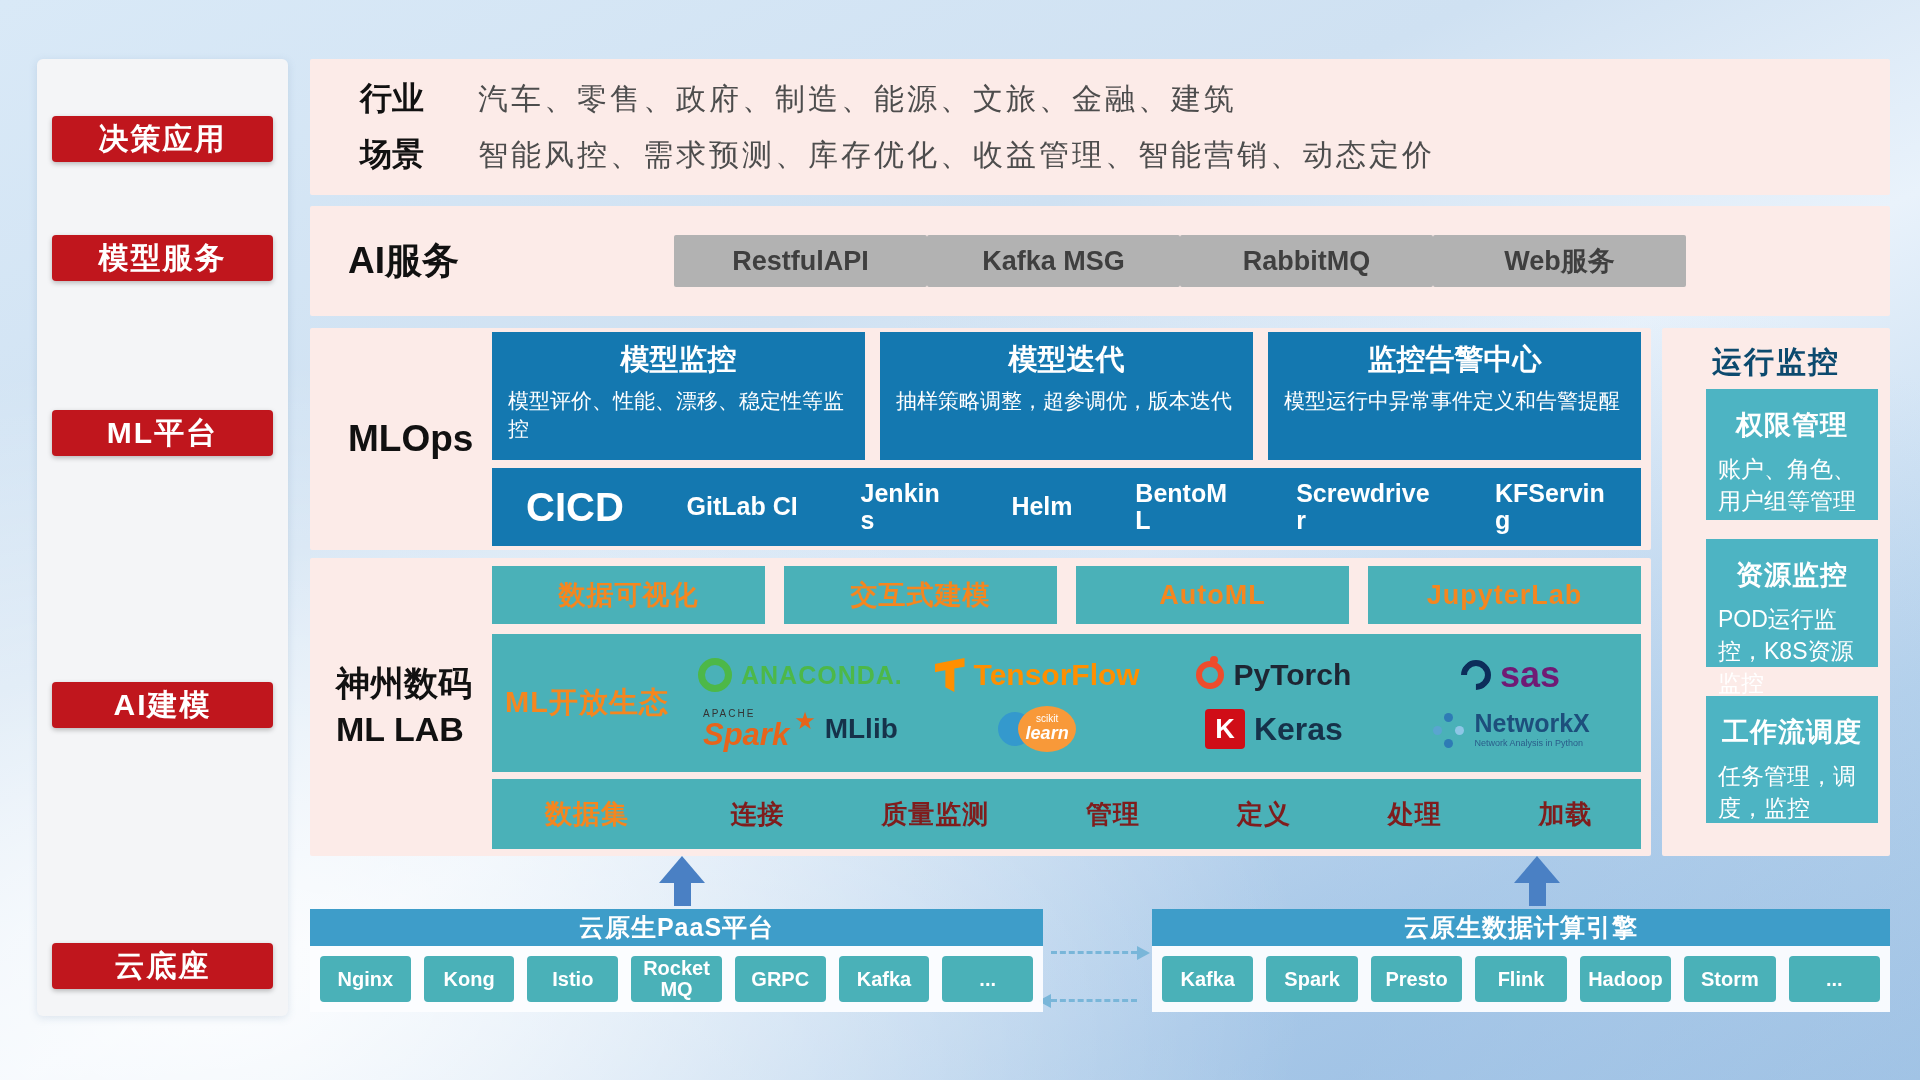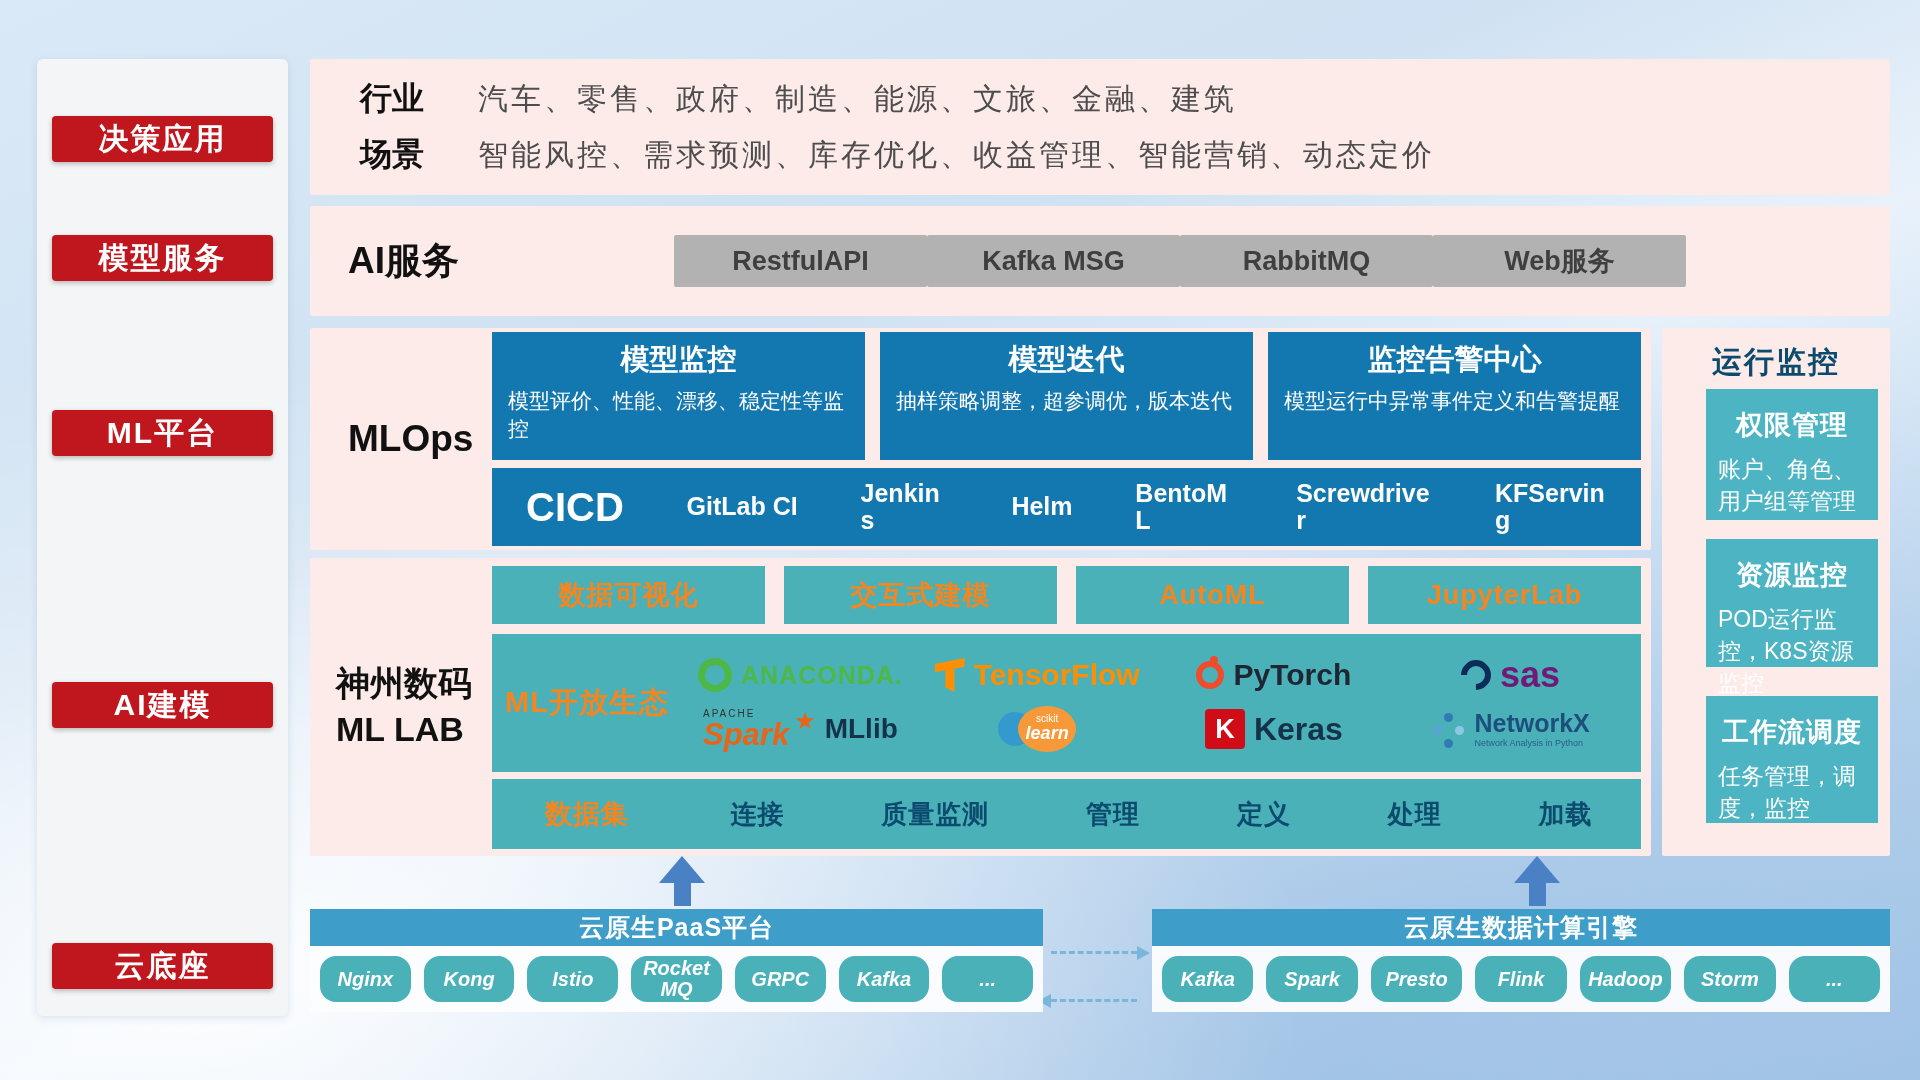--- a/index.html
+++ b/index.html
@@ -63,35 +63,35 @@
   .sk-sup{font-size:10px;line-height:1;}
   .sk-word{font-size:18px;font-weight:bold;font-style:italic;line-height:1.1;}
   .keras-badge{width:40px;height:40px;background:#d00d17;color:#fff;display:flex;align-items:center;justify-content:center;font-size:27px;font-weight:bold;border-radius:4px;}
   .keras-text{font-size:32px;font-weight:600;color:#16324a;}
   .nx-dots{width:34px;height:40px;position:relative;}
   .nx-dots::before{content:"";position:absolute;width:9px;height:9px;border-radius:50%;background:#2e7bb5;top:4px;left:13px;box-shadow:-11px 13px 0 #5aa5d0,11px 13px 0 #8ec6e6,0 26px 0 #2e7bb5;}
   .nx-word{display:block;font-size:25px;font-weight:bold;color:#1d4f7c;line-height:1.1;}
   .nx-sub{display:block;font-size:9px;color:#2a5d8a;}
   .dataset-row{position:absolute;left:182px;right:10px;top:221px;height:70px;background:#4ab1b8;display:flex;align-items:center;}
   .ds-label{width:190px;text-align:center;color:#f5861f;font-size:27px;font-weight:bold;letter-spacing:1px;}
-  .ds-items{flex:1;display:flex;justify-content:space-around;color:#0c4a6e;font-size:26px;font-weight:600;letter-spacing:1px;}
+  .ds-items{flex:1;display:flex;justify-content:space-around;color:#7f1d1d;font-size:26px;font-weight:600;letter-spacing:1px;}
   
   .monitor{position:absolute;left:1662px;top:328px;width:228px;height:528px;background:#fcebe8;border-radius:2px;}
   .monitor-title{text-align:center;padding-top:14px;font-size:30px;font-weight:bold;color:#0c4a6e;letter-spacing:2px;}
   .mon-card{position:absolute;left:12px;right:12px;background:#4db4c3;color:#fff;padding:18px 12px;box-sizing:border-box;margin-left:32px;}
   .mc0{top:61px;height:131px;} .mc1{top:211px;height:128px;} .mc2{top:368px;height:127px;}
   .mon-title{text-align:center;font-size:27px;font-weight:bold;margin-bottom:10px;letter-spacing:1px;}
   .mon-desc{font-size:23px;line-height:1.4;}
   
   .cloud-group{position:absolute;top:909px;}
   .paas-group{left:310px;width:733px;}
   .engine-group{left:1152px;width:738px;}
   .cloud-bar{height:37px;background:#3e9dc9;color:#fff;font-size:25px;font-weight:bold;display:flex;align-items:center;justify-content:center;letter-spacing:1px;}
   .cloud-body{background:rgba(252,253,255,.95);height:66px;display:flex;align-items:center;gap:13px;padding:0 10px;box-sizing:border-box;}
-  .cloud-btn{flex:1;height:46px;background:#4ab1b8;border-radius:16px;color:#fff;font-weight:bold;font-size:20px;display:flex;align-items:center;justify-content:center;text-align:center;word-break:break-all;line-height:1.05;padding:0 4px;box-sizing:border-box;font-style:italic;}
+  .cloud-btn{flex:1;height:46px;background:#4ab1b8;border-radius:4px;color:#fff;font-weight:bold;font-size:20px;display:flex;align-items:center;justify-content:center;text-align:center;word-break:break-all;line-height:1.05;padding:0 4px;box-sizing:border-box;}
   .up-arrow{position:absolute;top:856px;width:46px;height:50px;}
   .paas-arrow{left:659px;} .engine-arrow{left:1514px;}
   .arrow-head{width:0;height:0;border-left:23px solid transparent;border-right:23px solid transparent;border-bottom:27px solid #4a80c4;}
   .arrow-stem{width:17px;height:23px;background:#4a80c4;margin:0 auto;}
   .dash{position:absolute;width:86px;border-top:3px dashed #79b6d9;}
   .dash-right{left:1051px;top:951px;}
   .dash-right::after{content:"";position:absolute;right:-13px;top:-8px;border-left:13px solid #79b6d9;border-top:7px solid transparent;border-bottom:7px solid transparent;}
   .dash-left{left:1051px;top:999px;}
   .dash-left::before{content:"";position:absolute;left:-13px;top:-8px;border-right:13px solid #79b6d9;border-top:7px solid transparent;border-bottom:7px solid transparent;}
 </style>

